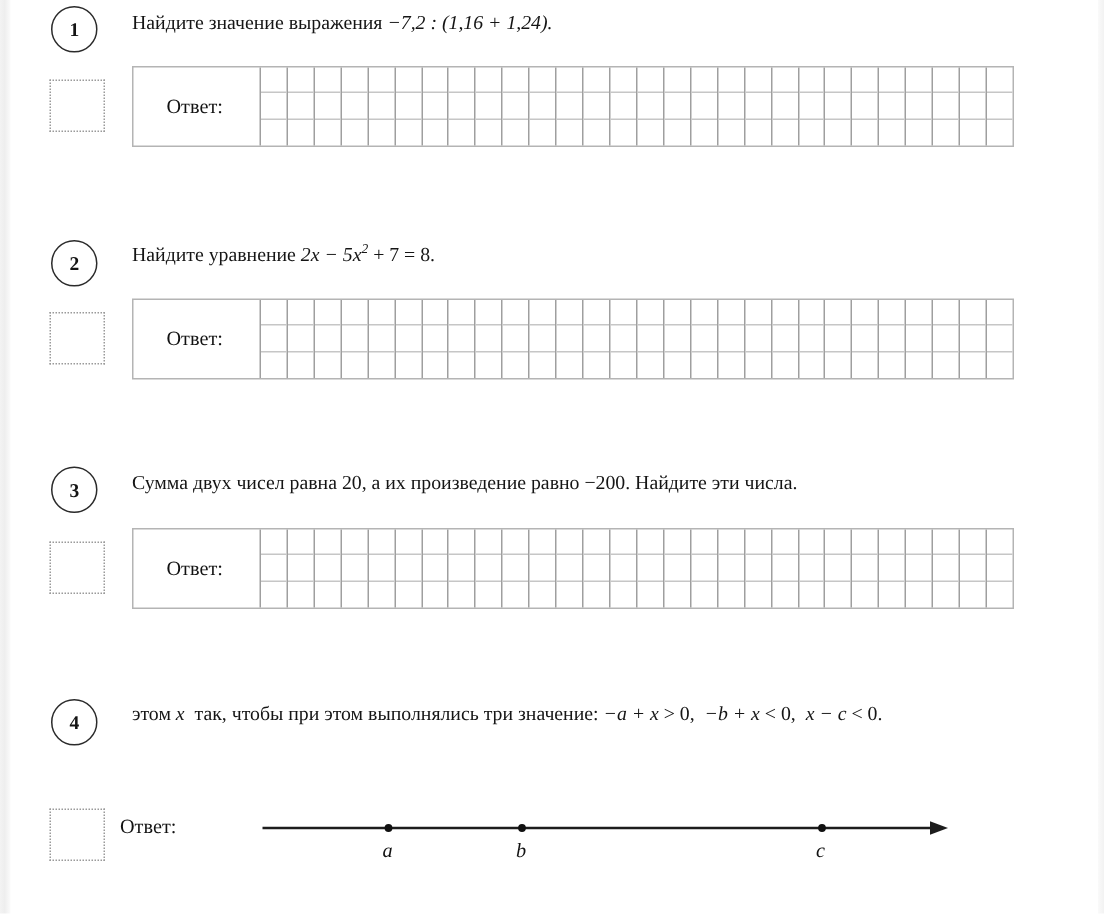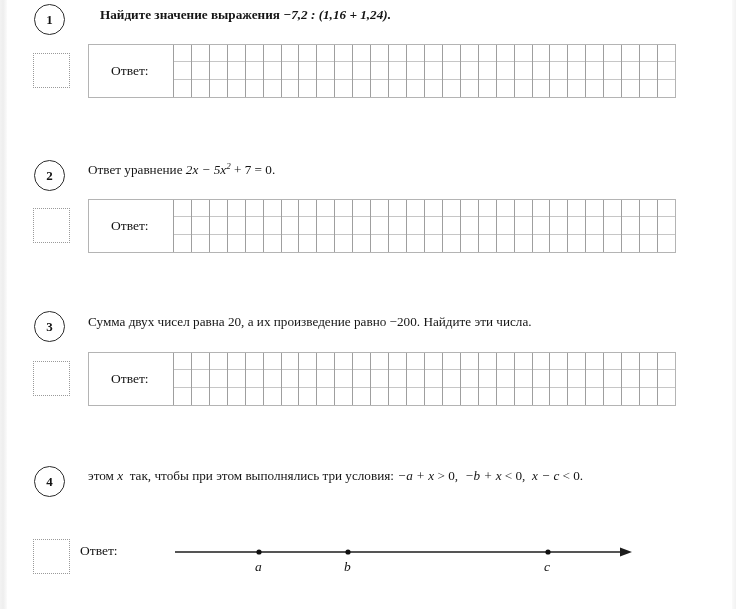--- a/index.html
+++ b/index.html
@@ -134,21 +134,21 @@
 <div class="edge-left"></div>
 <div class="edge-right"></div>
 
 <div class="sheet">
 
   <div class="task">
     <div class="num-circle" style="left:34px; top:4px;">1</div>
 
     <div class="score-box" style="left:33px; top:53px;"></div>
 
-    <div class="task-text" style="left:100px; top:5px; width:600px;font-weight:bold;">
+    <div class="task-text" style="left:88px; top:5px; width:600px;">
       <span>Найдите значение выражения</span>
       <span class="math">−7,2 : (1,16 + 1,24).</span>
     </div>
 
     <div class="answer-box" style="left:88px; top:44px; width:588px; height:54px;">
       <div class="answer-label" style="width:85px;">Ответ:</div>
       <div class="grid">
           <div class="gcol">
             <div class="gcell"></div>
             <div class="gcell"></div>
@@ -292,22 +292,22 @@
         </div>
     </div>
   </div>
 
   <div class="task">
     <div class="num-circle" style="left:34px; top:160px;">2</div>
 
     <div class="score-box" style="left:33px; top:208px;"></div>
 
     <div class="task-text" style="left:88px; top:160px; width:600px;">
-      <span>Ответ уравнение</span>
-      <span class="math">2<i>x</i> − 5<i>x</i><sup>2</sup> <span class="up">+ 7 = 0.</span></span>
+      <span>Найдите уравнение</span>
+      <span class="math">2<i>x</i> − 5<i>x</i><sup>2</sup> <span class="up">+ 7 = 8.</span></span>
     </div>
 
     <div class="answer-box" style="left:88px; top:199px; width:588px; height:54px;">
       <div class="answer-label" style="width:85px;">Ответ:</div>
       <div class="grid">
           <div class="gcol">
             <div class="gcell"></div>
             <div class="gcell"></div>
             <div class="gcell"></div>
           </div>
@@ -606,21 +606,21 @@
 
   <div class="task">
     <div class="num-circle" style="left:34px; top:466px;">4</div>
 
     <div class="score-box" style="left:33px; top:539px;"></div>
 
     <div class="task-text" style="left:88px; top:466px; width:588px;">
       <div>
         <span>этом</span>
         <i>x</i>&nbsp;
-        <span>так, чтобы при этом выполнялись три условия:</span>
+        <span>так, чтобы при этом выполнялись три значение:</span>
         <span class="math">−<i>a</i> + <i>x</i> <span class="up">&gt; 0,</span></span>&nbsp;
         <span class="math">−<i>b</i> + <i>x</i> <span class="up">&lt; 0,</span></span>&nbsp;
         <span class="math"><i>x</i> − <i>c</i> <span class="up">&lt; 0.</span></span>
       </div>
     </div>
 
     <div class="numline-wrap" style="left:0; top:0; width:736px; height:609px;">
 
       <div class="nl-label" style="left:80px; top:543px;">Ответ:</div>
 

